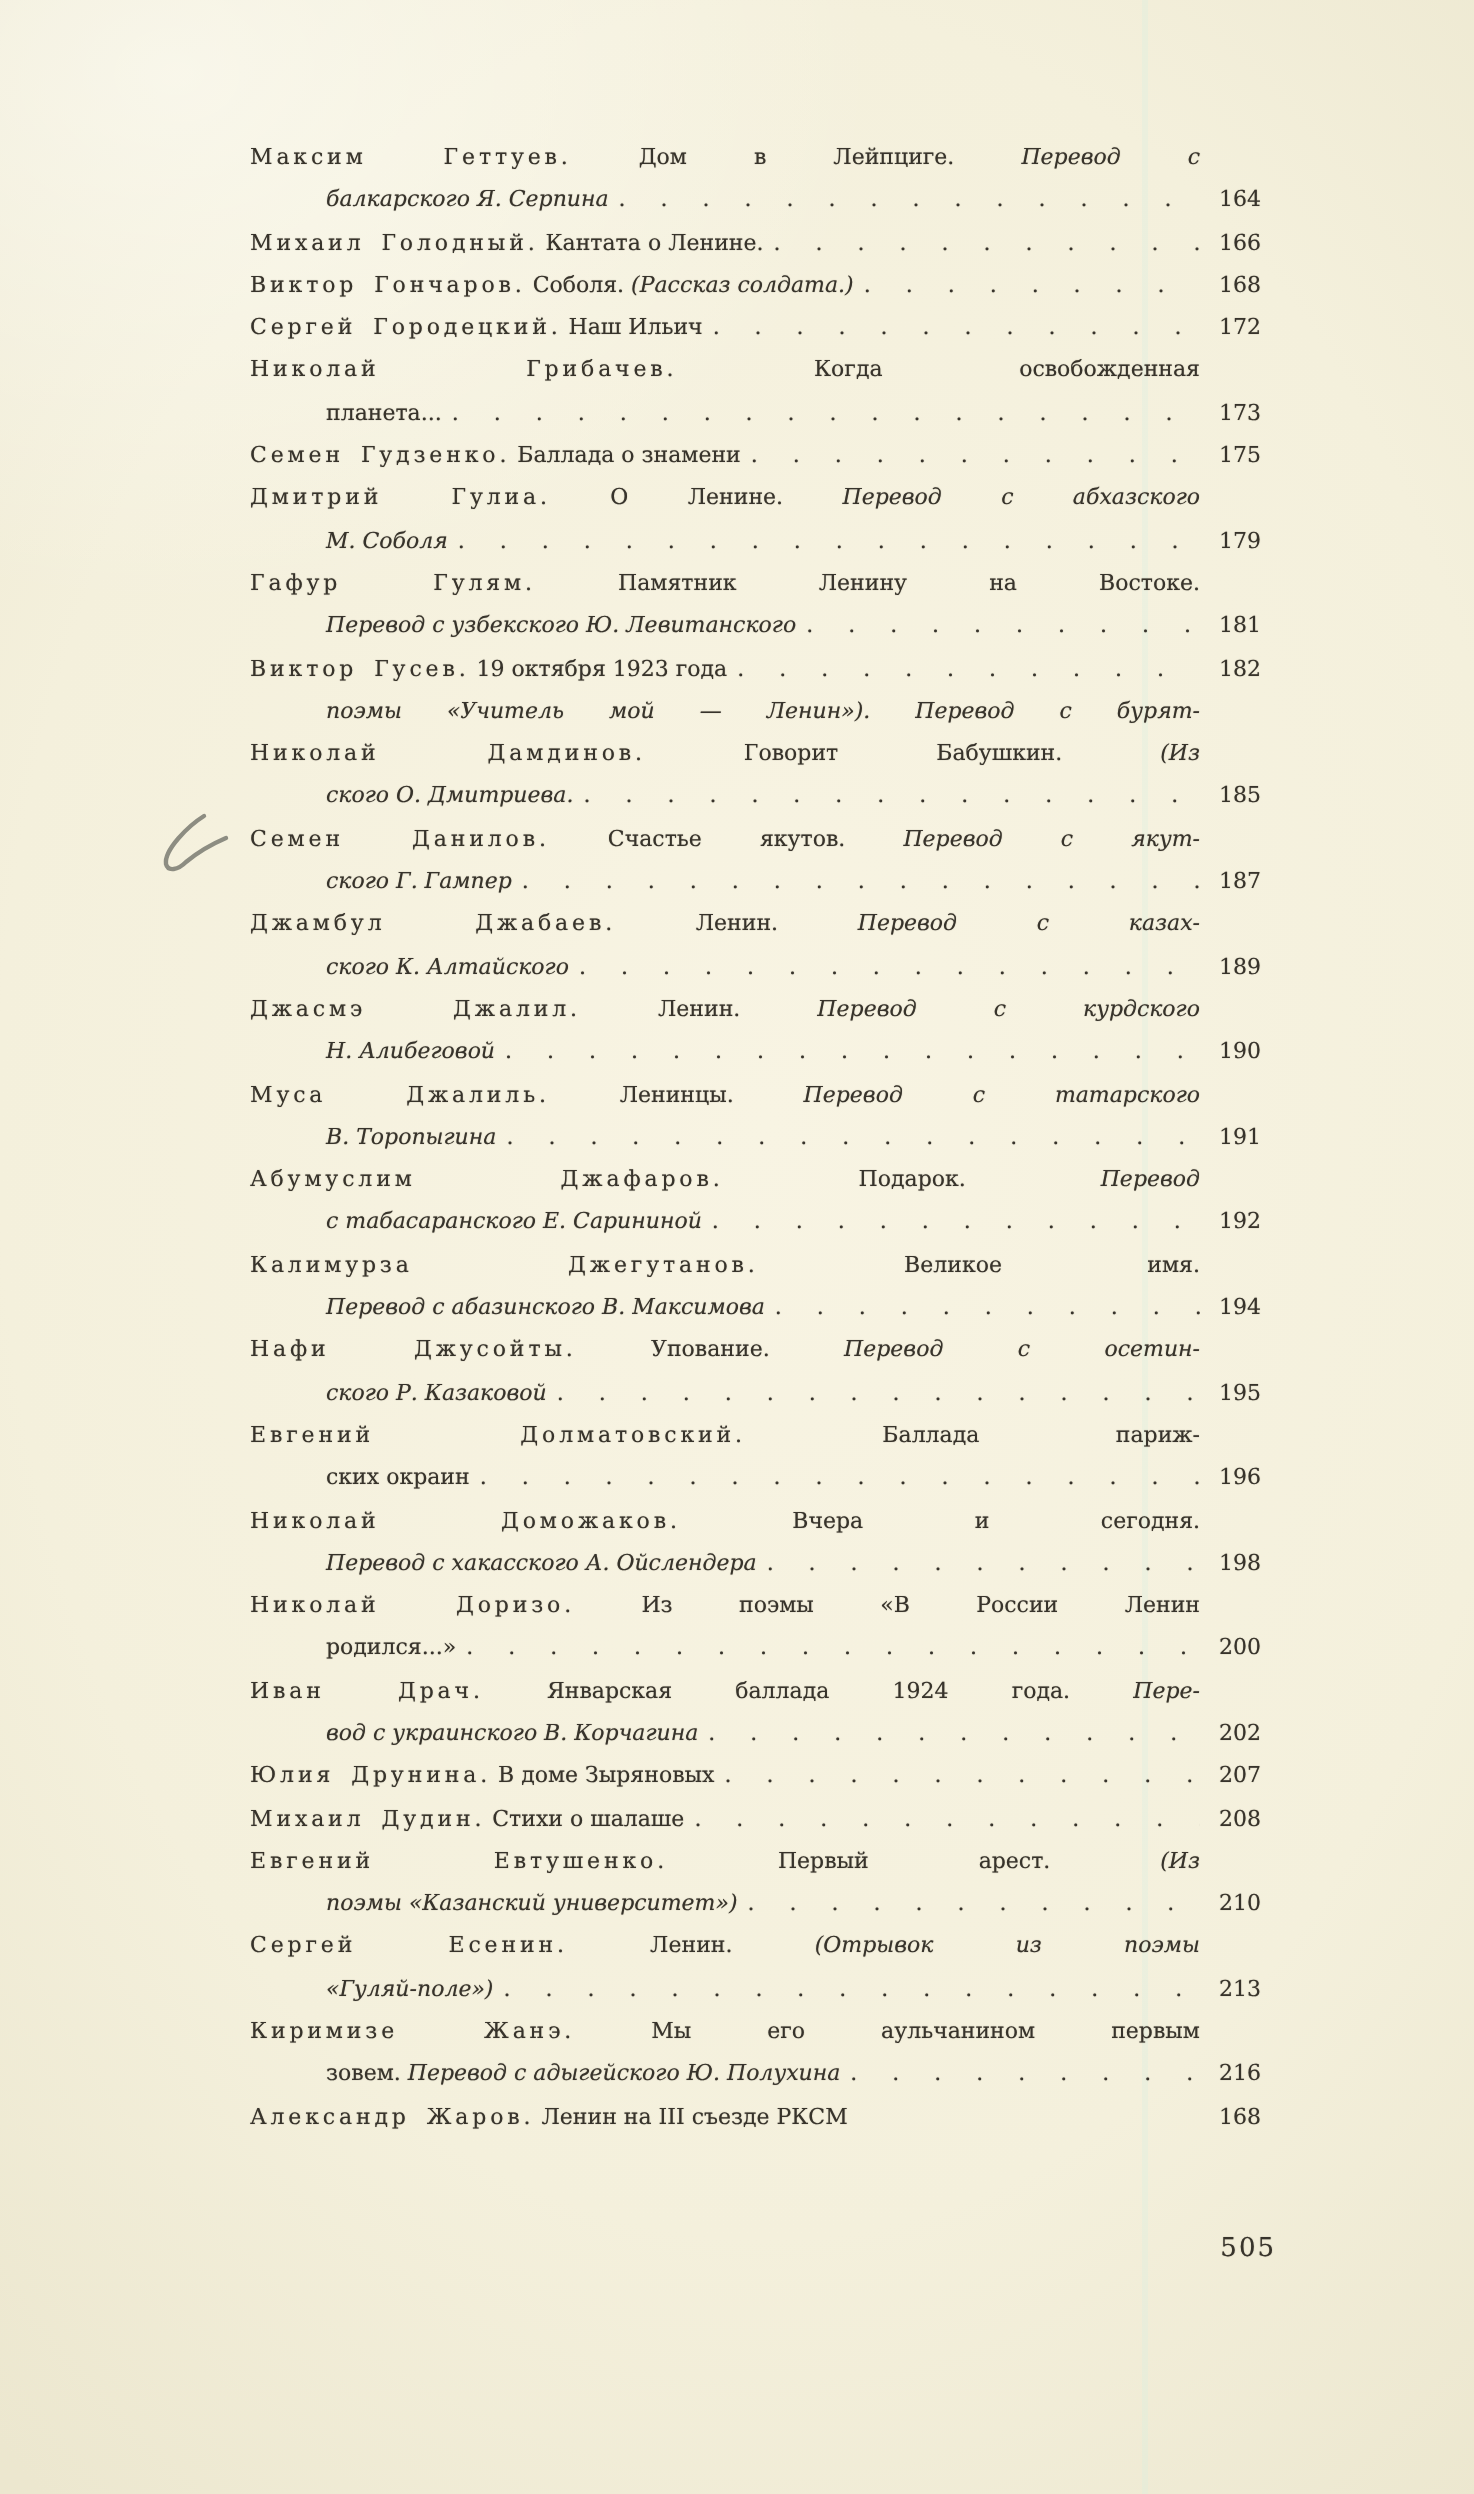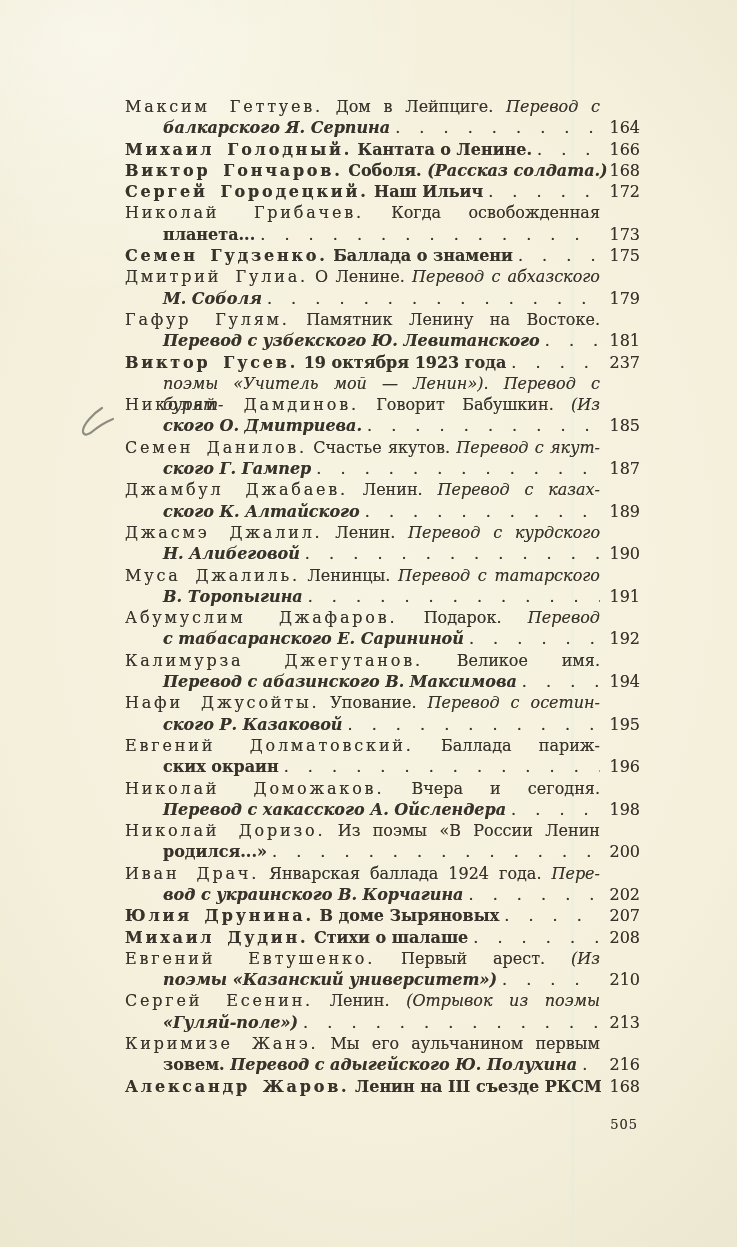--- a/index.html
+++ b/index.html
@@ -16,47 +16,47 @@
       radial-gradient(ellipse 620px 900px at 52% 45%, #f8f4e3 0%, #f4f0dc 62%, #ece7cf 96%);
     color: #37332b;
   }
   .streak {
     position: absolute; left: 571px; top: 0;
     width: 3px; height: 100%;
     background: rgba(214, 238, 224, 0.30);
   }
   .toc {
     position: absolute;
-    left: 125px; top: 96px;
+    left: 125px; top: 68px;
     width: 515px;
-    font-size: 16px;
+    font-size: 11px;
     line-height: 21.3px;
     text-shadow: 0 0 0.5px rgba(62,54,42,0.55);
   }
   .line { display: flex; height: 21.3px; }
   .body { flex: 0 0 475px; box-sizing: border-box; min-width: 0; }
   .body.flexbody { display: flex; white-space: nowrap; }
   .body.fill {
     text-align: justify;
     text-align-last: justify;
   }
   .indent .body { padding-left: 38px; }
-  .txt { white-space: pre; flex: 0 0 auto; font-weight: bold; }
+  .txt { white-space: pre; flex: 0 0 auto; }
   .author { letter-spacing: 0.175em; word-spacing: 0.28em; }
   .ital { font-style: italic; }
   .dots {
     flex: 1 1 auto;
     overflow: hidden;
     white-space: pre;
     letter-spacing: 7px;
     margin-left: 5px;
   }
   .pageno {
     flex: 1 1 auto;
-    text-align: right;
+    text-align: center;
     white-space: nowrap;
   }
   .folio {
     position: absolute;
     top: 1117px;
     right: 99px;
     font-size: 13px;
     letter-spacing: 1px;
     text-shadow: 0 0 0.5px rgba(62,54,42,0.55);
   }
@@ -143,21 +143,21 @@
           <span class="txt"><span class="ital">Перевод с узбекского Ю. Левитанского</span></span>
           <span class="dots">. . . . . . . . . . . . . . . . . . . . . . . . . . . . . . . . . . . . . . . . </span>
         </div>
         <span class="pageno">181</span>
       </div>
       <div class="line">
         <div class="body flexbody">
           <span class="txt"><span class="author">Виктор Гусев.</span><span class=""> 19 октября 1923 года</span></span>
           <span class="dots">. . . . . . . . . . . . . . . . . . . . . . . . . . . . . . . . . . . . . . . . </span>
         </div>
-        <span class="pageno">237</span>
+        <span class="pageno">182</span>
       </div>
       <div class="line indent">
         <div class="body fill"><span class="ital">поэмы «Учитель мой — Ленин»). Перевод с бурят-</span></div>
       </div>
       <div class="line">
         <div class="body fill"><span class="author">Николай Дамдинов.</span><span class=""> Говорит Бабушкин. </span><span class="ital">(Из</span></div>
       </div>
       <div class="line indent">
         <div class="body flexbody">
           <span class="txt"><span class="ital">ского О. Дмитриева.</span></span>

